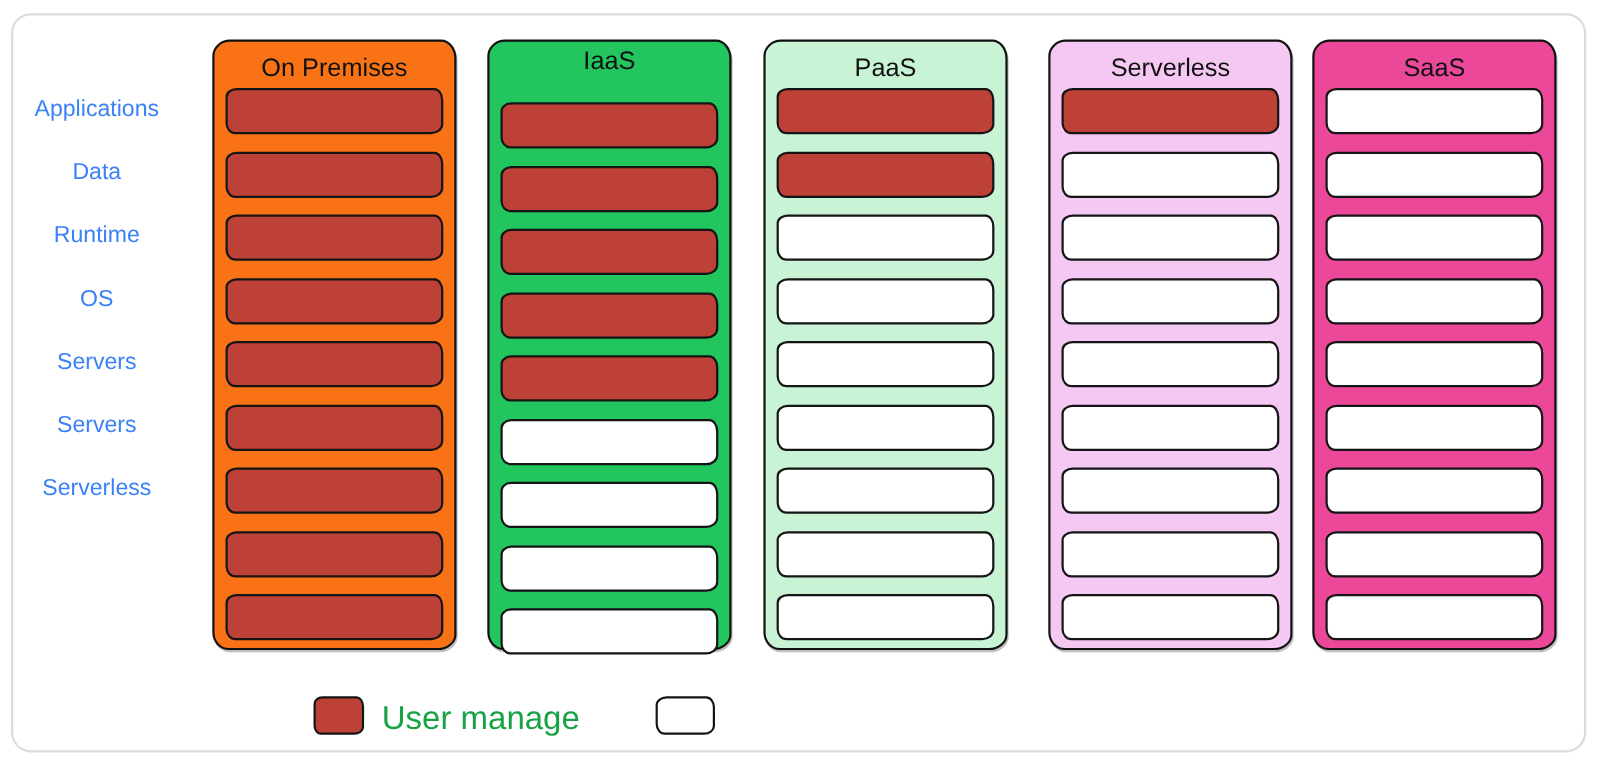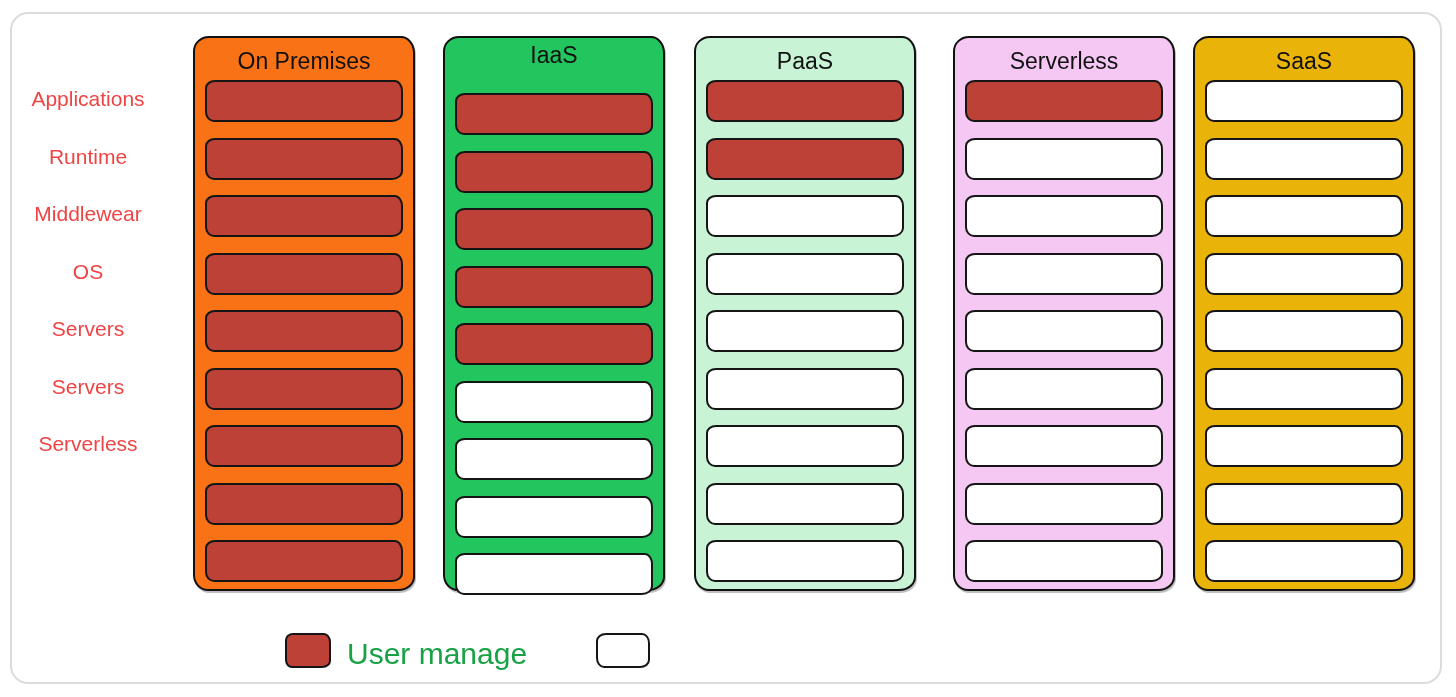--- a/index.html
+++ b/index.html
@@ -34,21 +34,21 @@
     display: flex;
     flex-direction: column;
     gap: 15.5px;
   }
   .rowlabel {
     height: 42px;
     display: flex;
     align-items: center;
     justify-content: center;
     font-size: 21px;
-    color: #ef4444;
+    color: #3b82f6;
     white-space: nowrap;
   }
   
   .col {
     position: absolute;
     top: 36px;
     width: 222px;
     height: 555px;
     box-sizing: border-box;
     border: 2.5px solid #111111;
@@ -113,22 +113,22 @@
   #legend-vendor-label { left: 674px; }
 </style>
 </head>
 <body>
 
 <div id="stage">
   <div class="frame"></div>
 
   <div class="rowlabels">
     <div class="rowlabel">Applications</div>
+    <div class="rowlabel">Data</div>
     <div class="rowlabel">Runtime</div>
-    <div class="rowlabel">Middlewear</div>
     <div class="rowlabel">OS</div>
     <div class="rowlabel">Servers</div>
     <div class="rowlabel">Servers</div>
     <div class="rowlabel">Serverless</div>
   </div>
 
   <div class="col" id="col-0" style="left: 193px; background: #f97316;">
     <div class="col-title">On Premises</div>
     <div class="cells">
         <div class="cell user"></div>
@@ -177,21 +177,21 @@
         <div class="cell vendor"></div>
         <div class="cell vendor"></div>
         <div class="cell vendor"></div>
         <div class="cell vendor"></div>
         <div class="cell vendor"></div>
         <div class="cell vendor"></div>
         <div class="cell vendor"></div>
         <div class="cell vendor"></div>
       </div>
   </div>
-  <div class="col" id="col-4" style="left: 1193px; background: #eab308;">
+  <div class="col" id="col-4" style="left: 1193px; background: #ec4899;">
     <div class="col-title">SaaS</div>
     <div class="cells">
         <div class="cell vendor"></div>
         <div class="cell vendor"></div>
         <div class="cell vendor"></div>
         <div class="cell vendor"></div>
         <div class="cell vendor"></div>
         <div class="cell vendor"></div>
         <div class="cell vendor"></div>
         <div class="cell vendor"></div>

